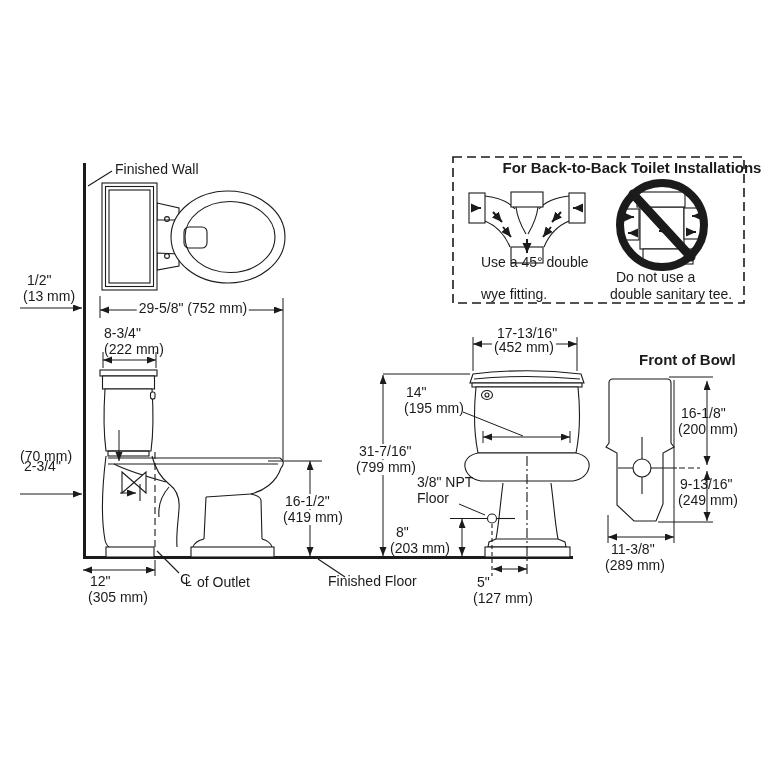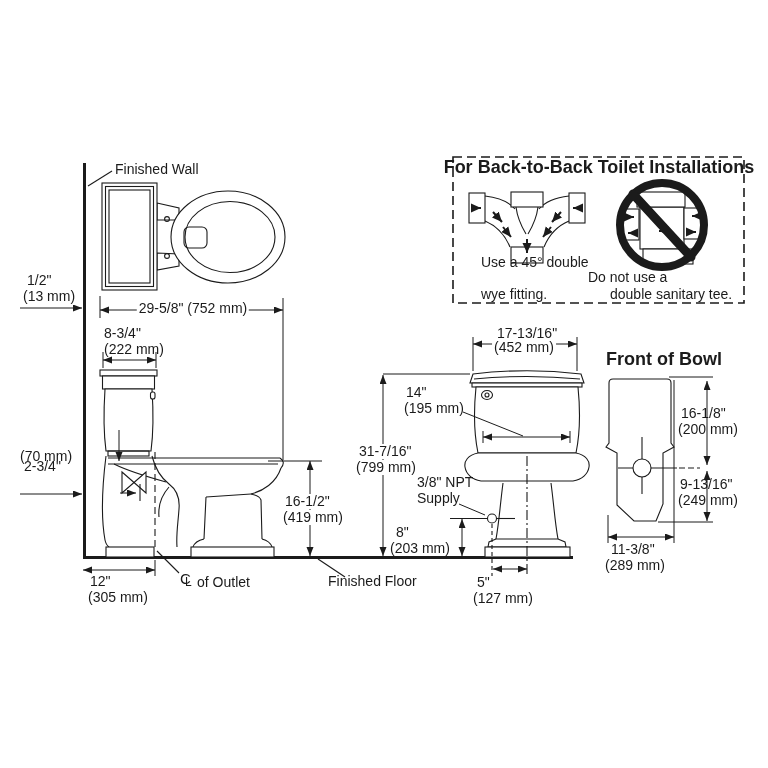--- a/index.html
+++ b/index.html
@@ -11,21 +11,21 @@
   svg .wf {stroke:var(--ink);stroke-width:1.1;fill:#fff;}
   svg .d  {stroke:var(--ink);stroke-width:1;fill:none;}
   svg .thick{stroke:var(--ink);stroke-width:3;fill:none;}
   svg .b2 {stroke:var(--ink);stroke-width:2;fill:none;}
   svg .b8 {stroke:var(--ink);stroke-width:8;fill:none;}
   svg .b9 {stroke:var(--ink);stroke-width:9;fill:none;stroke-linecap:round;}
   svg .dashbox{stroke:var(--ink);stroke-width:1.6;fill:none;stroke-dasharray:9 5;}
   .lbl{position:absolute;font-size:14px;line-height:15px;white-space:nowrap;color:var(--ink);}
   .bg{background:var(--bg);padding:0 2px;}
   .ctr{transform:translateX(-50%);}
-  .bold{font-weight:bold;font-size:18px;}
+  .bold{font-weight:bold;font-size:15px;margin-left:33px;}
   .clc{font-size:15px;}
   .cll{position:absolute;left:5px;top:4px;font-size:12px;}
 </style>
 </head>
 <body>
 
 <div class="canvas">
 
 <svg width="768" height="768" viewBox="0 0 768 768">
   <defs>
@@ -219,21 +219,21 @@
 <div class="lbl ctr" style="left:527px;top:326px">17-13/16"</div>
 <div class="lbl bg ctr" style="left:524px;top:340px">(452 mm)</div>
 
 <div class="lbl" style="left:406px;top:385px">14"</div>
 <div class="lbl" style="left:404px;top:401px">(195 mm)</div>
 
 <div class="lbl bg" style="left:357px;top:444px">31-7/16"</div>
 <div class="lbl bg" style="left:354px;top:460px">(799 mm)</div>
 
 <div class="lbl" style="left:417px;top:475px">3/8" NPT</div>
-<div class="lbl" style="left:417px;top:491px">Supply</div>
+<div class="lbl" style="left:417px;top:491px">Floor</div>
 
 <div class="lbl" style="left:396px;top:525px">8"</div>
 <div class="lbl bg" style="left:388px;top:541px">(203 mm)</div>
 
 <div class="lbl" style="left:477px;top:575px">5"</div>
 <div class="lbl" style="left:473px;top:591px">(127 mm)</div>
 
 <div class="lbl bold" style="left:606px;top:352px">Front of Bowl</div>
 
 <div class="lbl" style="left:681px;top:406px">16-1/8"</div>
@@ -241,16 +241,16 @@
 
 <div class="lbl" style="left:680px;top:477px">9-13/16"</div>
 <div class="lbl" style="left:678px;top:493px">(249 mm)</div>
 
 <div class="lbl" style="left:611px;top:542px">11-3/8"</div>
 <div class="lbl" style="left:605px;top:558px">(289 mm)</div>
 
 <div class="lbl bold ctr" style="left:599px;top:160px">For Back-to-Back Toilet Installations</div>
 <div class="lbl" style="left:481px;top:255px">Use a 45° double</div>
 <div class="lbl" style="left:481px;top:287px">wye fitting.</div>
-<div class="lbl" style="left:588px;top:270px">Do not use a</div>
+<div class="lbl" style="left:616px;top:270px">Do not use a</div>
 <div class="lbl" style="left:610px;top:287px">double sanitary tee.</div>
 
 </div>
 
 </body></html>

